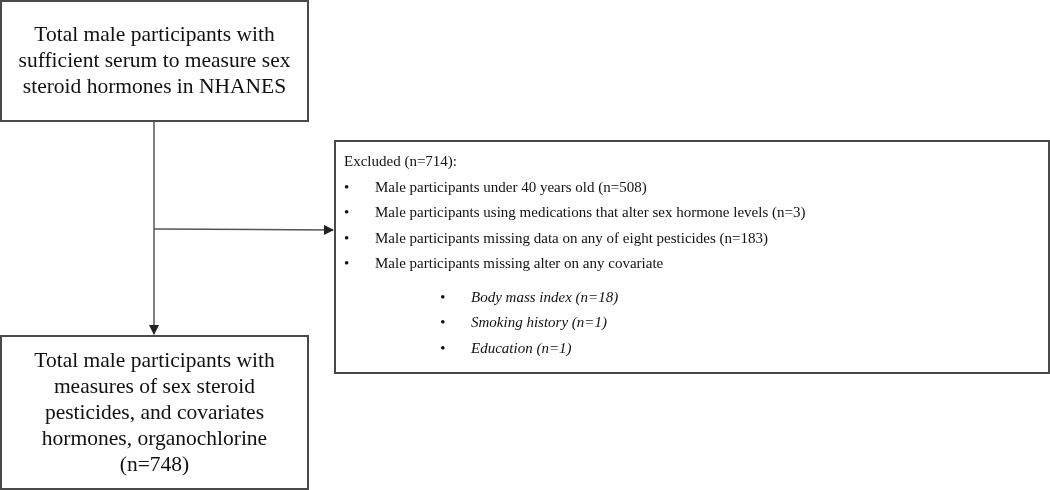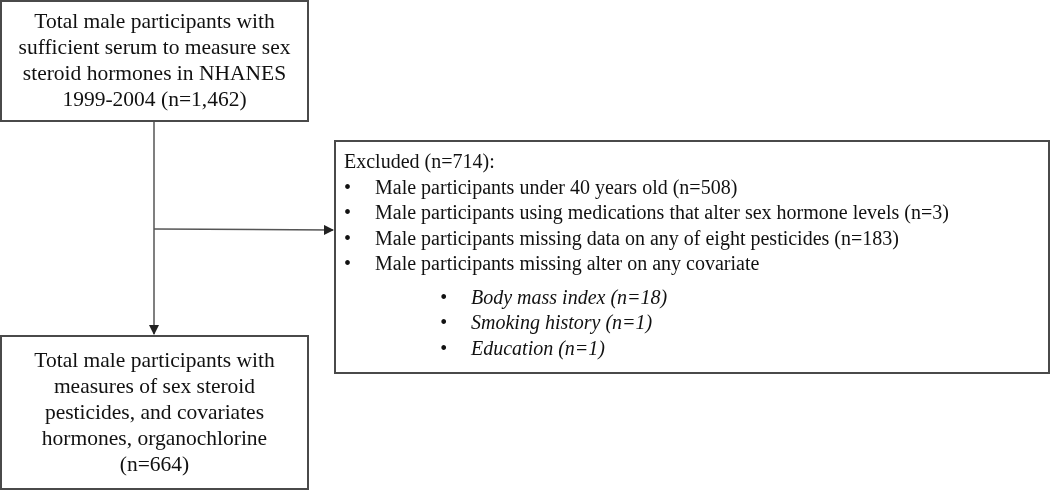--- a/index.html
+++ b/index.html
@@ -2,21 +2,21 @@
 <html><head>
   <meta charset="utf-8">
   <style>
     html, body { margin: 0; padding: 0; background: #ffffff; }
     body { width: 1050px; height: 490px; position: relative; overflow: hidden;
            font-family: "Liberation Serif", "DejaVu Serif", serif; color: #111; }
     .box { position: absolute; box-sizing: border-box; border: 2px solid #4a4a4a; background: #fff; }
     .centered { display: flex; flex-direction: column; align-items: center; justify-content: center; text-align: center; }
     #box-top { left: 0; top: 0; width: 309px; height: 122px; font-size: 21.5px; line-height: 26px; padding: 2px 6px 4px; }
     #box-bottom { left: 0; top: 335px; width: 309px; height: 155px; font-size: 21.5px; line-height: 26px; padding: 4px 6px 6px; }
-    #box-excluded { left: 334px; top: 140px; width: 716px; height: 234px; font-size: 20px; line-height: 25.5px; padding: 7px 8px; }
+    #box-excluded { left: 334px; top: 140px; width: 716px; height: 234px; font-size: 15px; line-height: 25.5px; padding: 7px 8px; }
     .line { display: block; white-space: nowrap; }
     .excl-title { display: block; white-space: nowrap; }
     ul.items { list-style: none; margin: 0; padding: 0; }
     ul.items li { position: relative; white-space: nowrap; padding-left: 31px; }
     ul.items li::before { content: "\2022"; position: absolute; left: 0; top: 0; }
     ul.sub { list-style: none; margin: 8px; padding: 0; font-style: italic; }
     ul.sub li { position: relative; white-space: nowrap; padding-left: 31px; margin-left: 88px; }
     ul.sub li::before { content: "\2022"; position: absolute; left: 0; top: 0; }
     svg.connectors { position: absolute; left: 0; top: 0; pointer-events: none; }
   </style>
@@ -30,21 +30,20 @@
     </marker>
   </defs>
   <line x1="154" y1="121" x2="154" y2="334" stroke="#555" stroke-width="1.5" marker-end="url(#arrowhead)"></line>
   <line x1="154" y1="229" x2="333" y2="230" stroke="#555" stroke-width="1.5" marker-end="url(#arrowhead)"></line>
 </svg>
 
 <div id="box-top" class="box centered">
   <span class="line">Total male participants with</span>
   <span class="line">sufficient serum to measure sex</span>
   <span class="line">steroid hormones in NHANES</span>
-  <span class="line">1999-2004 (n=1,462)</span>
 </div>
 
 <div id="box-excluded" class="box">
   <span class="excl-title">Excluded (n=714):</span>
   <ul class="items">
     <li>Male participants under 40 years old (n=508)</li>
     <li>Male participants using medications that alter sex hormone levels (n=3)</li>
     <li>Male participants missing data on any of eight pesticides (n=183)</li>
     <li>Male participants missing alter on any covariate</li>
   </ul>
@@ -53,14 +52,14 @@
     <li>Smoking history (n=1)</li>
     <li>Education (n=1)</li>
   </ul>
 </div>
 
 <div id="box-bottom" class="box centered">
   <span class="line">Total male participants with</span>
   <span class="line">measures of sex steroid</span>
   <span class="line">pesticides, and covariates</span>
   <span class="line">hormones, organochlorine</span>
-  <span class="line">(n=664)</span>
+  <span class="line">(n=748)</span>
 </div>
 
 </body></html>

